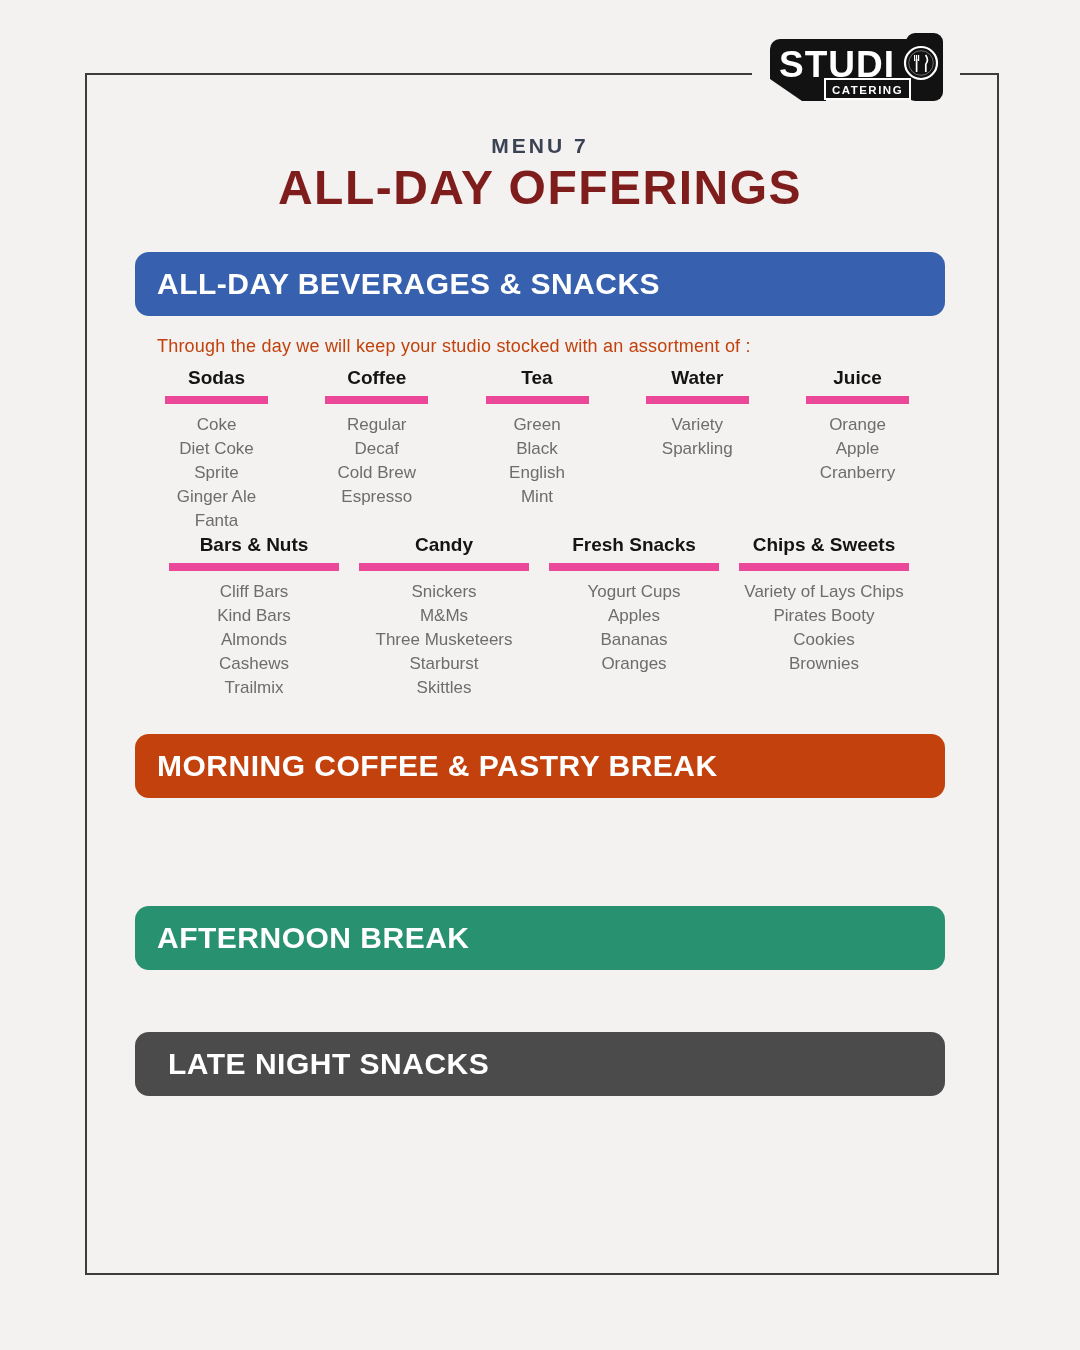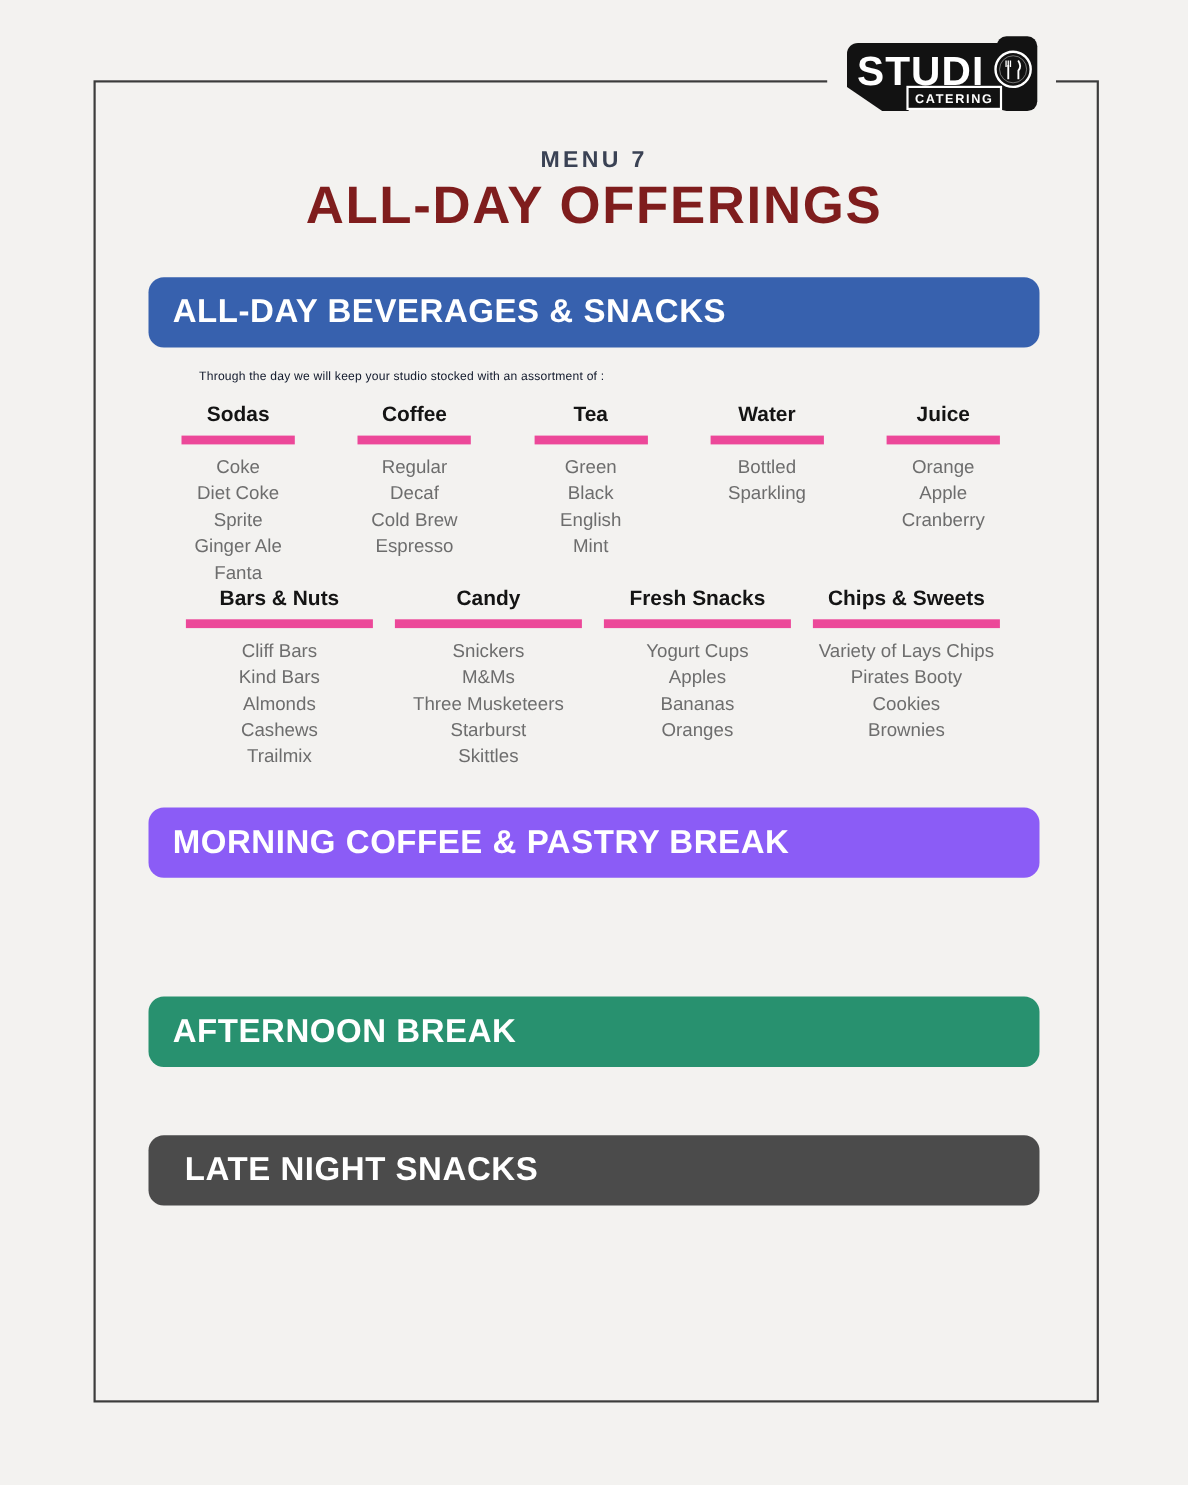--- a/index.html
+++ b/index.html
@@ -35,21 +35,21 @@
     padding-left:22px; color:#ffffff; font-size:30px; font-weight:800;
     letter-spacing:0.5px; background:#3761ae;
   }
   .banner-1 { top:252px; }
   .banner-2 { top:734px; }
   .banner-3 { top:906px; }
   .banner-4 { top:1032px;padding-left:33px; }
 
   .intro {
     position:absolute; left:157px; top:336px;
-    font-size:11px; color:#0f172a; letter-spacing:0.2px;margin-left:24px;
+    font-size:18px; color:#c2410c; letter-spacing:0.2px;
   }
 
   .cols-row { position:absolute; display:flex; justify-content:space-between; }
   .row1 { left:165px; top:367px; width:744px; }
   .row2 { left:169px; top:534px; width:740px; }
 
   .menu-col { width:103px; flex:none; text-align:center; }
   .menu-col.wide { width:170px; }
   .col-title {
     font-size:19px; line-height:22px; font-weight:bold; color:#141414;
@@ -112,21 +112,21 @@
       </div>
       <div class="menu-col">
         <div class="col-title">Tea</div>
         <div class="col-item">Green</div>
         <div class="col-item">Black</div>
         <div class="col-item">English</div>
         <div class="col-item">Mint</div>
       </div>
       <div class="menu-col">
         <div class="col-title">Water</div>
-        <div class="col-item">Bottled</div>
+        <div class="col-item">Variety</div>
         <div class="col-item">Sparkling</div>
       </div>
       <div class="menu-col">
         <div class="col-title">Juice</div>
         <div class="col-item">Orange</div>
         <div class="col-item">Apple</div>
         <div class="col-item">Cranberry</div>
       </div>
     </div>
   <div class="cols-row row2" id="row2">
@@ -155,21 +155,21 @@
       </div>
       <div class="menu-col wide">
         <div class="col-title">Chips &amp; Sweets</div>
         <div class="col-item">Variety of Lays Chips</div>
         <div class="col-item">Pirates Booty</div>
         <div class="col-item">Cookies</div>
         <div class="col-item">Brownies</div>
       </div>
     </div>
 
-  <div class="banner banner-2" style="background: #8b5cf6;">
+  <div class="banner banner-2" style="background: #c2410c;">
     <span>MORNING COFFEE &amp; PASTRY BREAK</span>
   </div>
 
   <div class="banner banner-3" style="background: rgb(40, 145, 111);">
     <span>AFTERNOON BREAK</span>
   </div>
 
   <div class="banner banner-4" style="background: rgb(75, 75, 75);">
     <span>LATE NIGHT SNACKS</span>
   </div>

